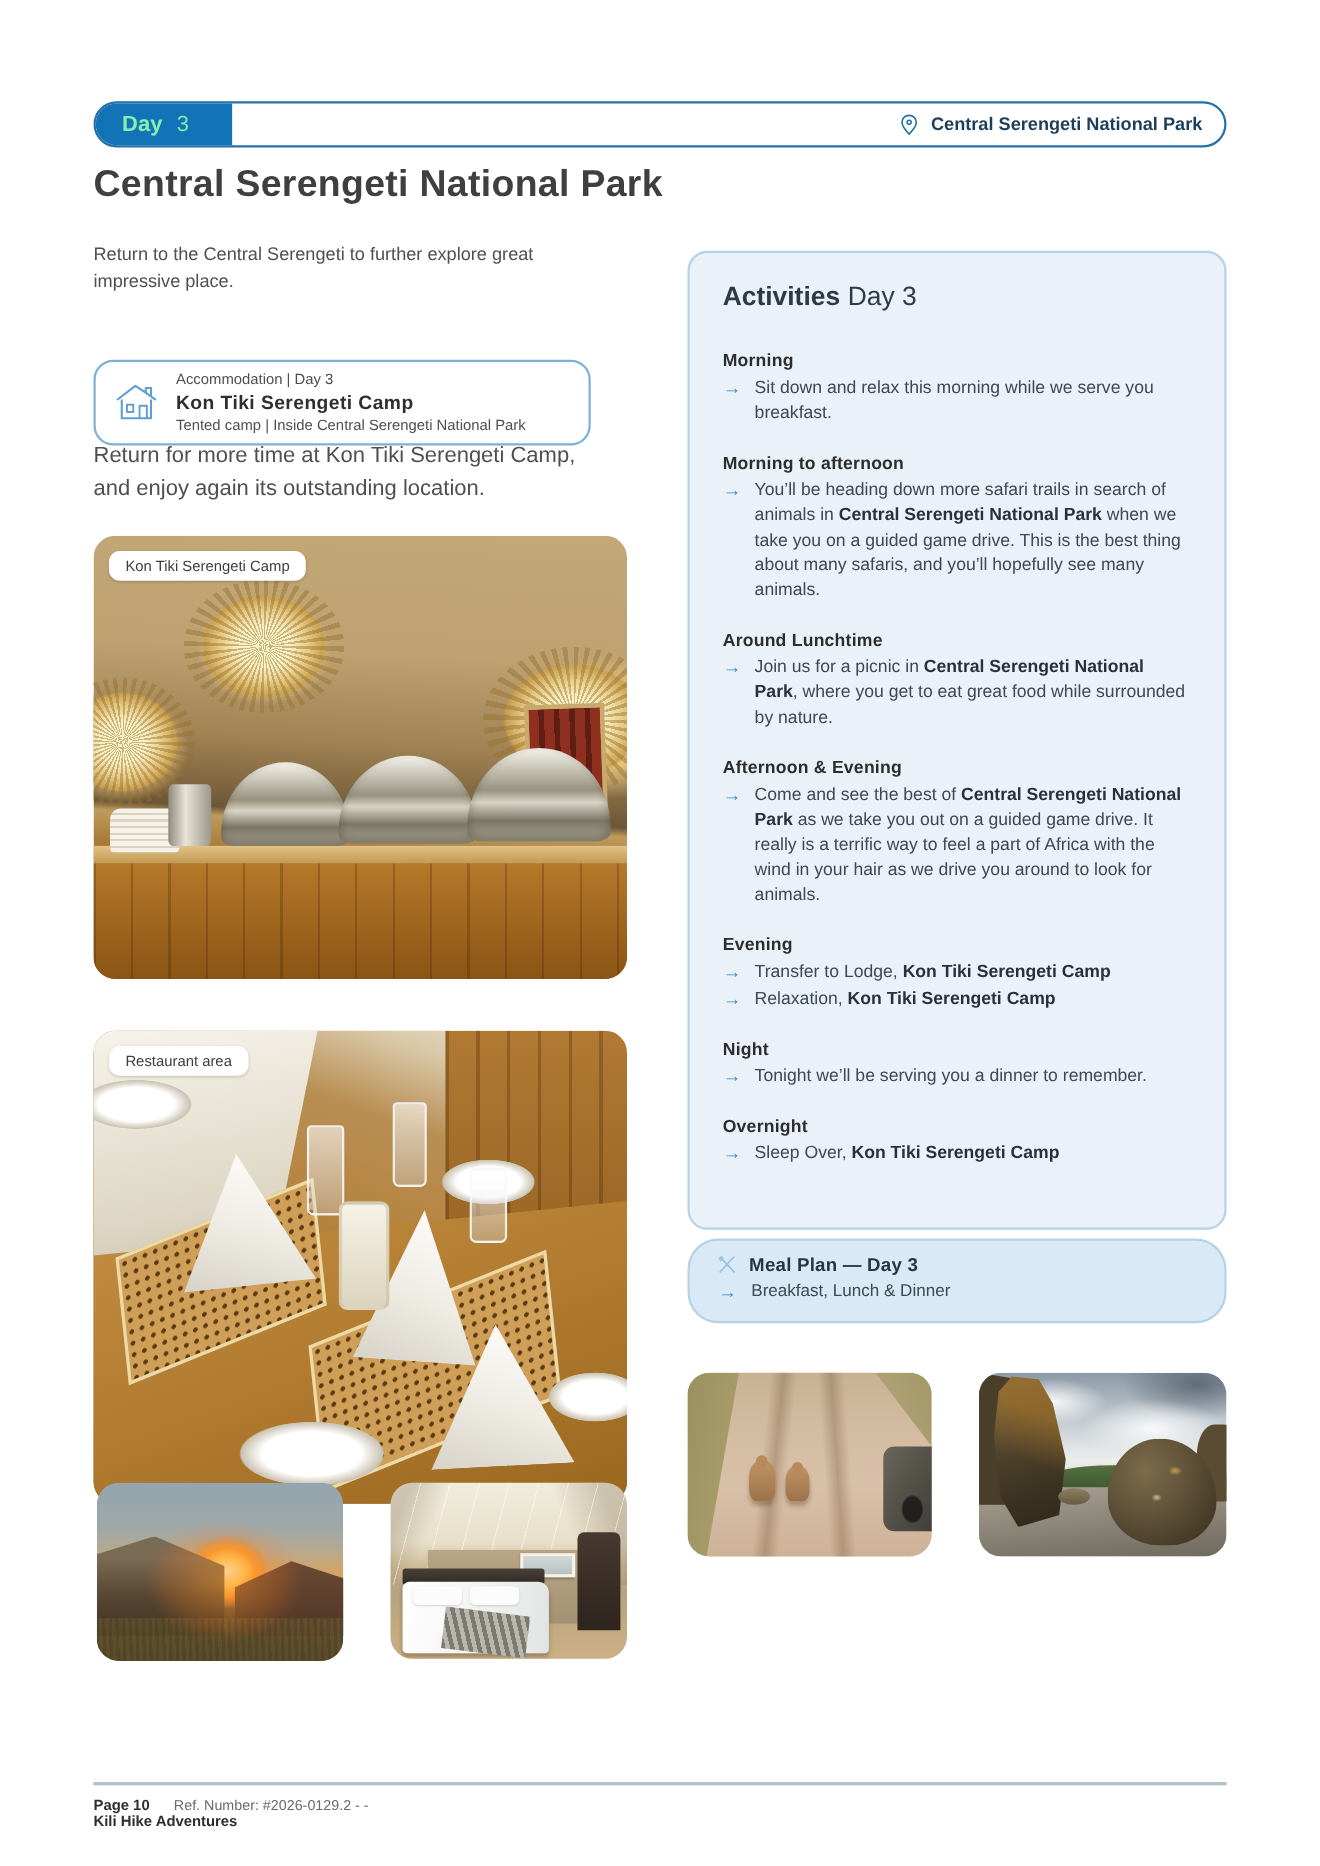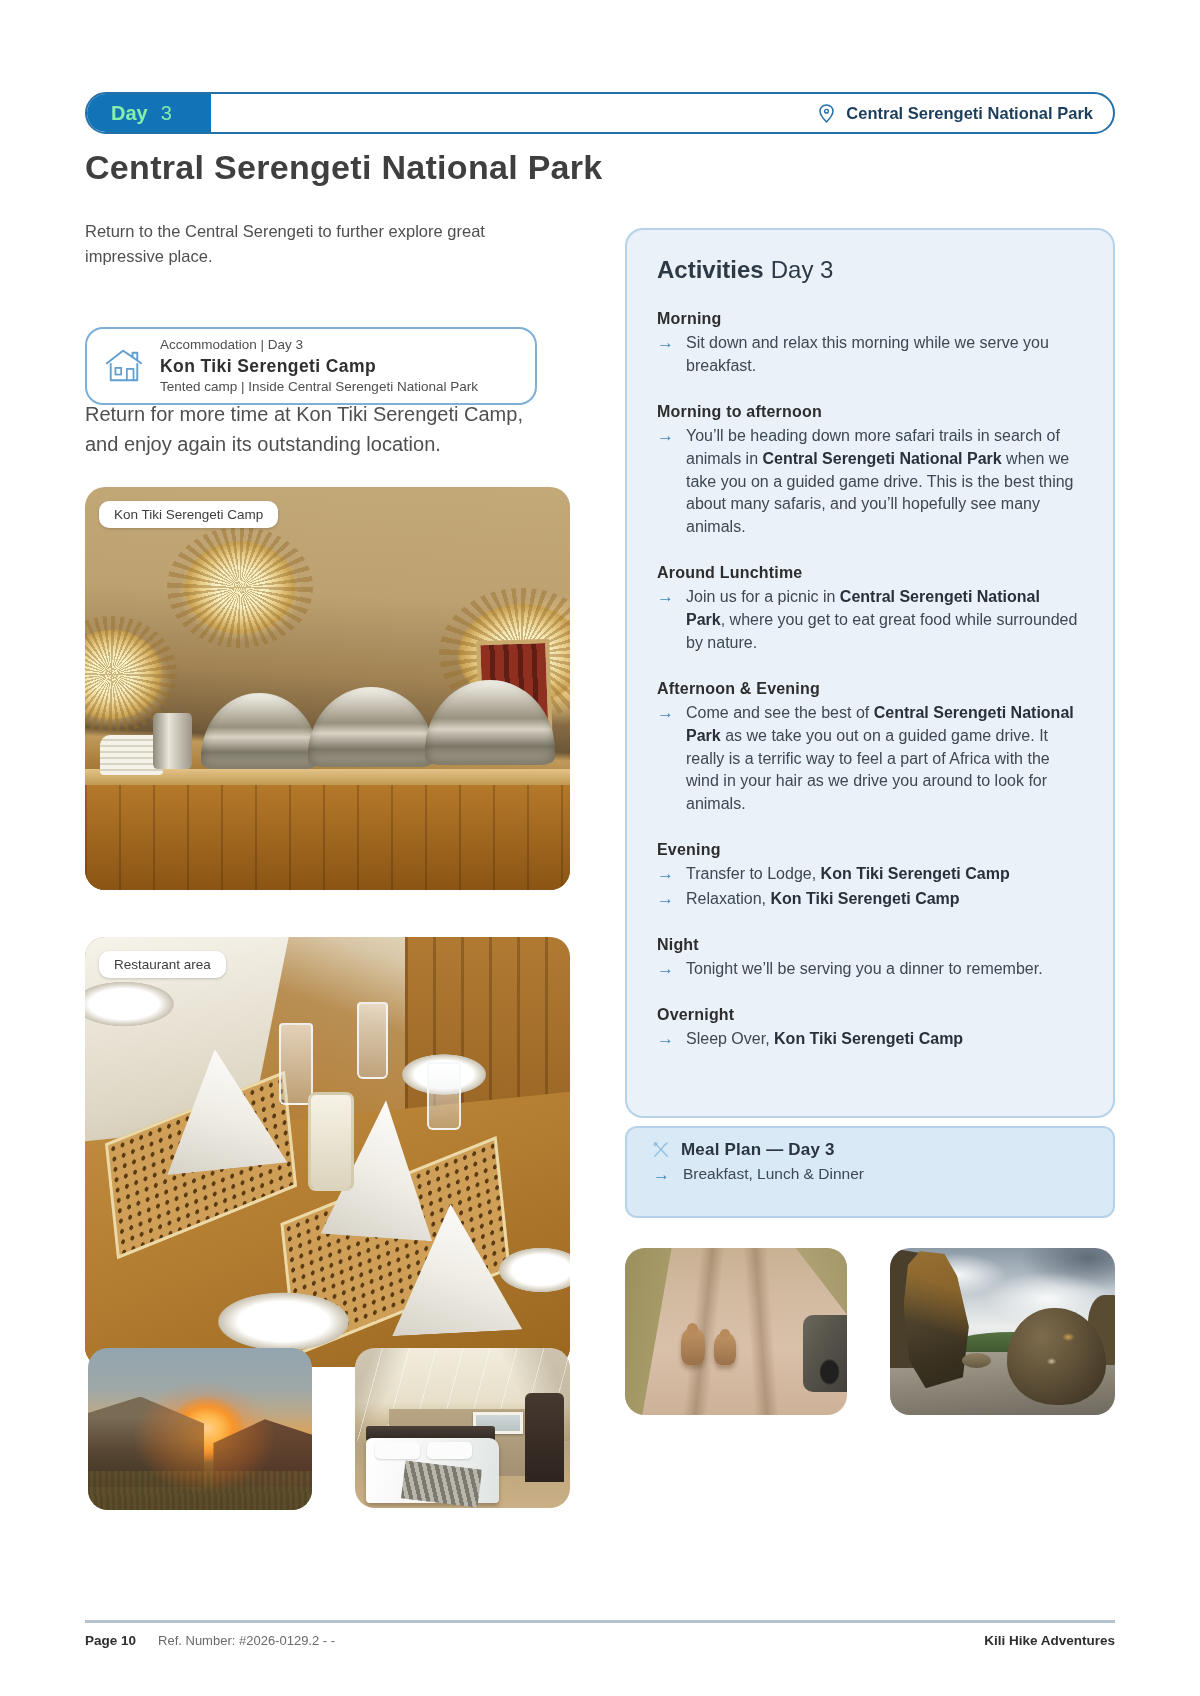--- a/index.html
+++ b/index.html
@@ -155,40 +155,40 @@
   .rk-b2{right:4%;top:36%;width:44%;height:58%;border-radius:48% 52% 45% 50%/55% 60% 42% 45%;background:
     radial-gradient(9px 6px at 62% 30%, rgba(220,170,80,.85), rgba(0,0,0,0) 70%),
     radial-gradient(7px 5px at 45% 55%, rgba(225,210,190,.8), rgba(0,0,0,0) 70%),
     radial-gradient(at 35% 30%, #7d6c4c 0%, #5f5138 45%, #453a27 80%);}
   .rk-b3{right:-6%;top:28%;width:18%;height:42%;background:#5a4c33;border-radius:40%;}
   .rk-peb{left:32%;bottom:28%;width:13%;height:9%;background:linear-gradient(#8c7f63,#665a41);border-radius:50%;}
 
   
   .activities{position:absolute;left:625px;top:228px;width:490px;height:890px;background:var(--panel-bg);
     border:2px solid var(--panel-border);border-radius:18px;padding:26px 30px 0 30px;overflow:hidden;}
-  .act-title{font-size:24px;color:#2d3a46;margin-bottom:26px;font-weight:400;}
+  .act-title{font-size:24px;color:#2d3a46;margin-bottom:36px;font-weight:400;}
   .act-title .tb{font-weight:700;}
   .act-title .tr{margin-left:7px;}
   .act-sec{margin-bottom:25px;}
   .sec-heading{font-size:16px;font-weight:700;color:#2d2d2d;margin-bottom:4px;letter-spacing:.2px;}
   .act-item{display:flex;gap:9px;font-size:16px;line-height:1.43;color:#3d4852;margin-bottom:2px;}
   .act-item .arrow{color:var(--arrow-blue);flex:0 0 20px;font-size:17px;line-height:1.3;}
   .act-item b{font-weight:700;color:#28313b;}
 
   
-  .meal-box{position:absolute;left:625px;top:1126px;width:490px;height:92px;background:var(--meal-bg);
-    border:2px solid var(--panel-border);border-radius:12px;padding:12px 24px 0 24px;}
+  .meal-box{position:absolute;left:625px;top:1126px;width:490px;height:77px;background:var(--meal-bg);
+    border:2px solid var(--panel-border);border-radius:28px;padding:12px 24px 0 24px;}
   .meal-title-row{display:flex;align-items:center;gap:10px;}
   .meal-title{font-weight:700;font-size:17px;color:#2b3540;letter-spacing:.2px;}
   .meal-item{display:flex;gap:10px;font-size:15.5px;color:#3d4852;margin-top:5px;padding-left:2px;}
   .meal-item .arrow{color:var(--arrow-blue);flex:0 0 20px;font-size:17px;line-height:1.2;}
 
   
   .footer-line{position:absolute;left:85px;top:1620px;width:1030px;height:3px;background:#b3c2cb;}
-  .footer-row{position:absolute;left:85px;top:1633px;width:1030px;display:flex;justify-content:space-between;align-items:baseline;}
+  .footer-row{position:absolute;left:85px;top:1633px;width:1030px;display:flex;justify-content:space-between;align-items:baseline;flex-direction:column;}
   .footer-left{display:flex;align-items:baseline;gap:22px;}
   .footer-page{font-weight:700;font-size:13.5px;color:#2e2e2e;}
   .footer-ref{font-size:13px;color:#6a6a6a;}
   .footer-brand{font-weight:700;font-size:13.5px;color:#2e2e2e;}
 </style>
 </head>
 <body>
 
 <div class="page">
 

